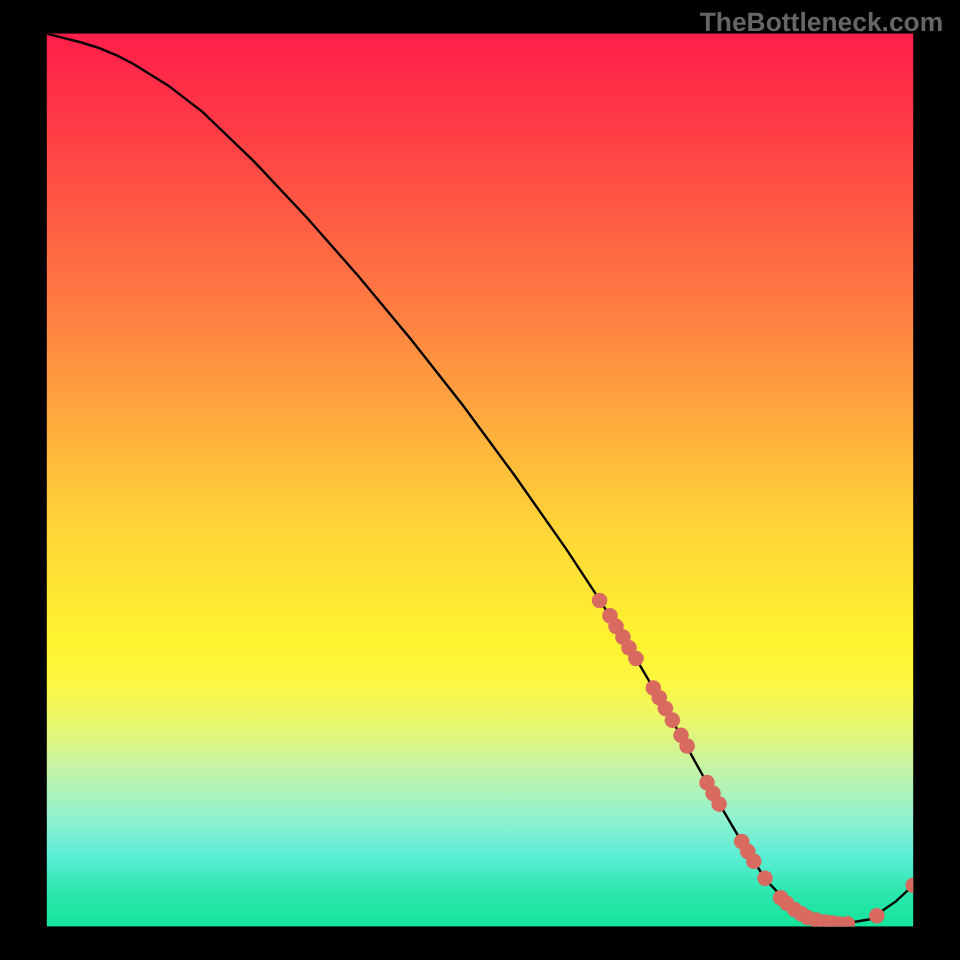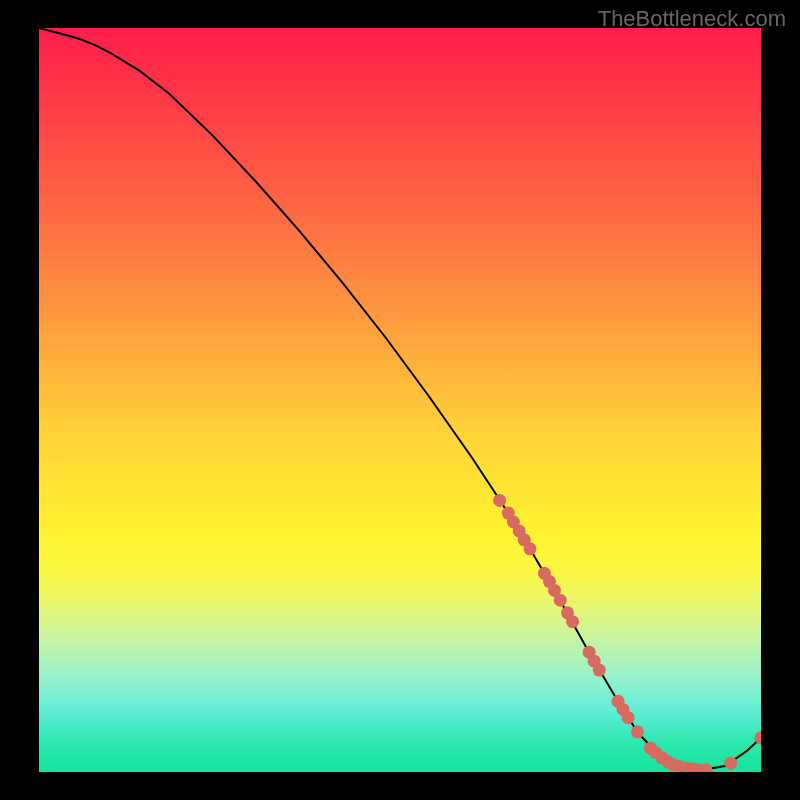--- a/index.html
+++ b/index.html
@@ -17,21 +17,21 @@
     height: 800px;
     position: relative;
     background: #000;
   }
   .watermark {
     position: absolute;
     top: 6px;
     right: 14px;
     color: #666;
     font-size: 22px;
-    font-weight: 400;
+    font-weight: 700;
     z-index: 10;
   }
   .plot-area {
     position: absolute;
     left: 39px;
     top: 28px;
     width: 722px;
     height: 744px;
     
     background: linear-gradient(to bottom,

